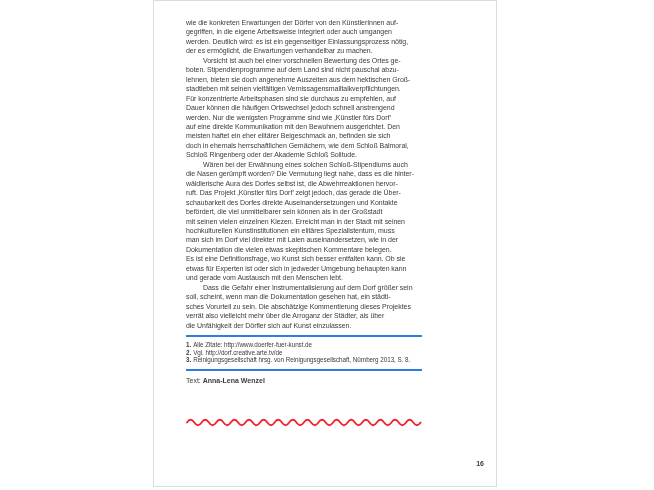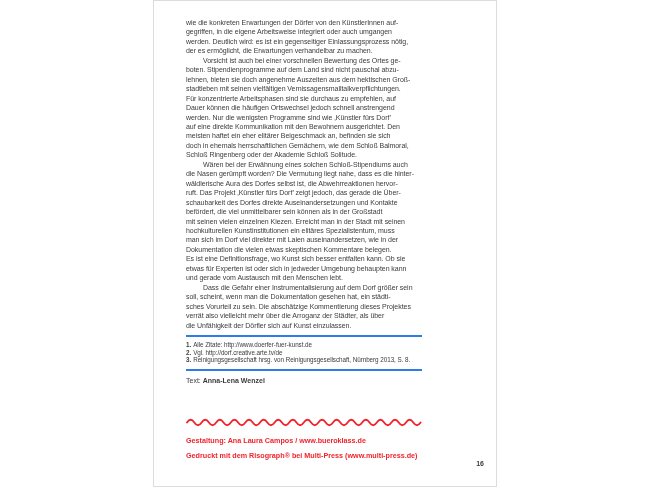--- a/index.html
+++ b/index.html
@@ -143,21 +143,17 @@
         q3.65,-5.5 7.3,0 q3.65,5.5 7.3,0
         q3.65,-5.5 7.3,0 q3.65,5.5 7.3,0
         q3.65,-5.5 7.3,0 q3.65,5.5 7.3,0
         q3.65,-5.5 7.3,0 q3.65,5.5 7.3,0
         q3.65,-5.5 7.3,0 q3.65,5.5 7.3,0
         q3.65,-5.5 7.3,0 q3.65,5.5 7.3,0
         q3.65,-5.5 7.3,0 q3.65,5.5 7.3,0
         q3.65,-5.5 7.3,0 q3.65,5.5 7.3,0" fill="none" stroke="#f1242c" stroke-width="1.8" stroke-linecap="round"></path>
     </svg>
 
-    <div class="colophon">
-      <div>Gestaltung: Ana Laura Campos / www.bueroklass.de</div>
-      <div>Gedruckt mit dem Risograph® bei Multi-Press (www.multi-press.de)</div>
-    </div>
 
     <div class="page-number">16</div>
 
   </div>
 </div>
 
 </body></html>

